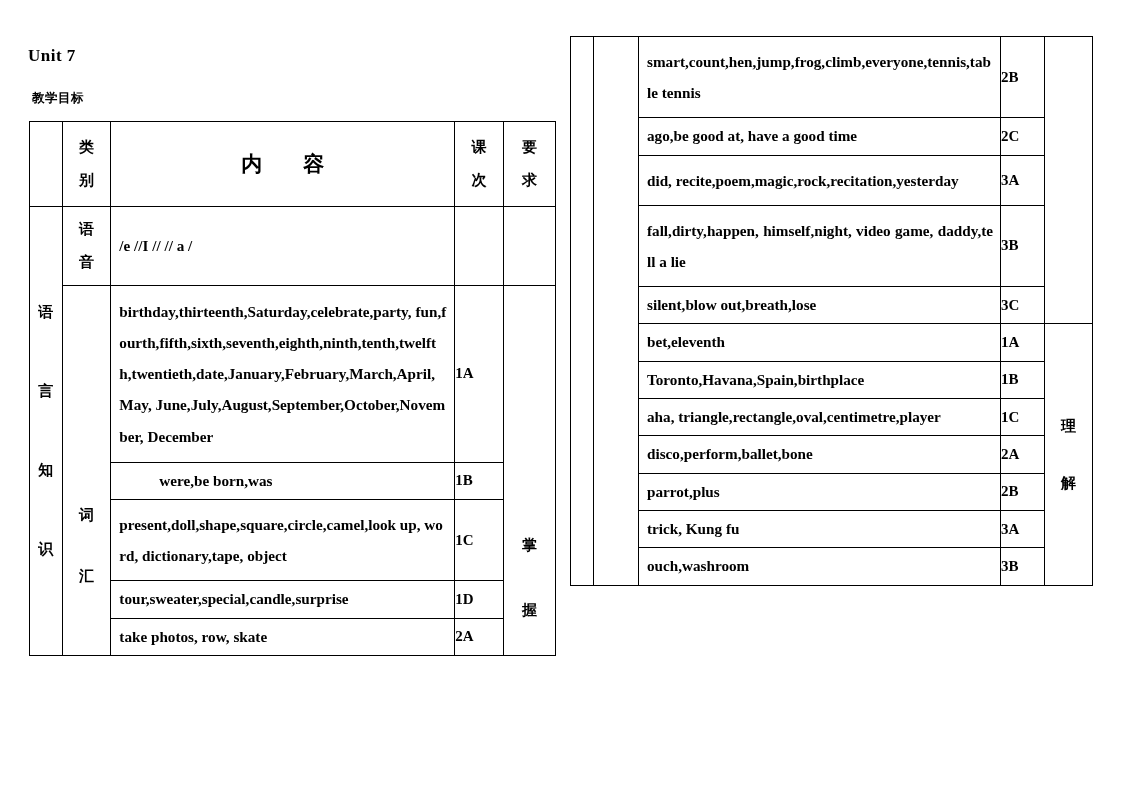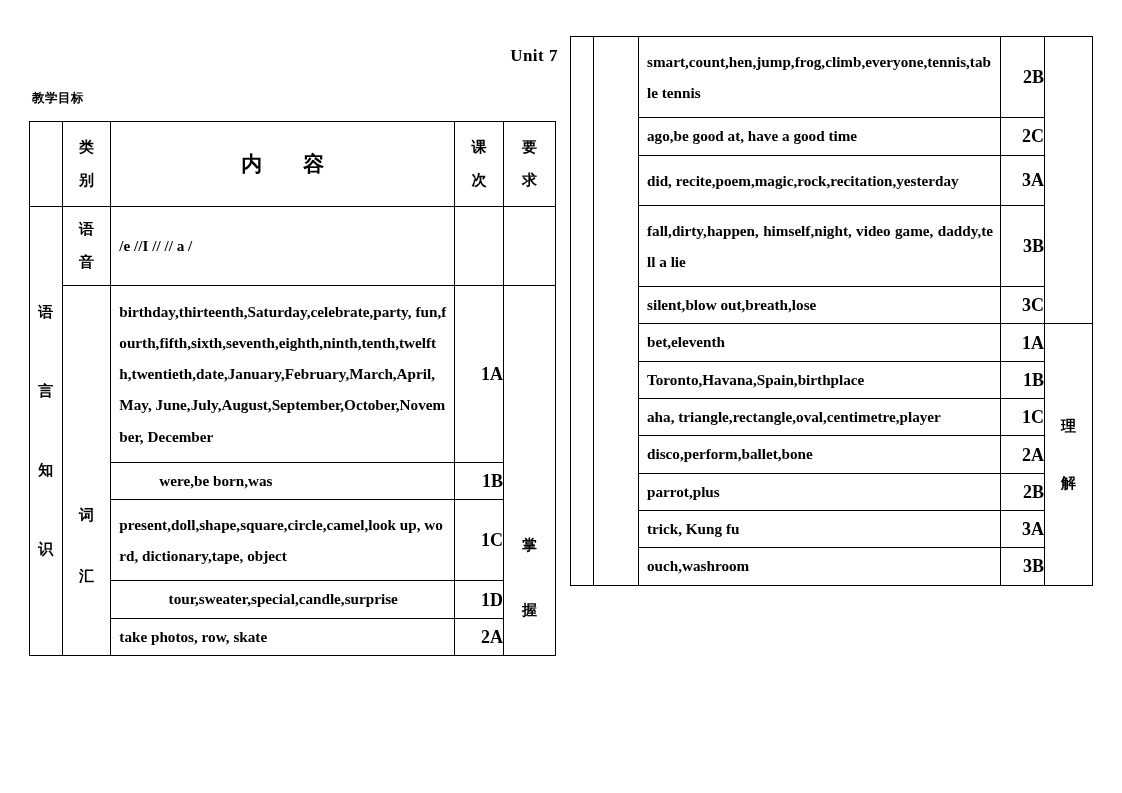--- a/index.html
+++ b/index.html
@@ -15,21 +15,21 @@
     color: #000000;
     overflow: hidden;
   }
 
   
   #doc-title {
     position: absolute;
     left: 28px;
     top: 46px;
     width: 530px;
-    text-align: right;
+    text-align: left;
     font-family: "Liberation Serif", "DejaVu Serif", serif;
     font-weight: bold;
     font-size: 17px;
     letter-spacing: 0.5px;
   }
   #section-heading {
     position: absolute;
     left: 32px;
     top: 90px;
     font-family: "DejaVu Sans", "Liberation Sans", sans-serif;
@@ -64,22 +64,22 @@
     text-align: left;
     word-break: break-all;
     line-height: 2.05;
     font-size: 15.2px;
   }
   .content-cell.justify {
     text-align: justify;
     text-align-last: left;
   }
   .lesson-cell {
-    text-align: right;
-    font-size: 18px;
+    text-align: left;
+    font-size: 15px;
   }
 
   
   .vcell {
     text-align: center;
     font-family: "DejaVu Sans", "Liberation Sans", sans-serif;
     font-size: 15px;
     line-height: 1.0;
   }
   .vstack {
@@ -196,21 +196,21 @@
 
     <tr>
       <td>
         <div class="cellpad content-cell" style="padding-top:9px;padding-bottom:9px;">present,doll,shape,square,circle,camel,look up, word, dictionary,tape, object</div>
       </td>
       <td class="lesson-cell">1C</td>
     </tr>
 
     <tr>
       <td>
-        <div class="cellpad content-cell" style="line-height:1.6;text-align:center;">tour,sweater,special,candle,surprise</div>
+        <div class="cellpad content-cell" style="line-height:1.6;">tour,sweater,special,candle,surprise</div>
       </td>
       <td class="lesson-cell">1D</td>
     </tr>
 
     <tr>
       <td>
         <div class="cellpad content-cell" style="line-height:1.6;">take photos, row, skate</div>
       </td>
       <td class="lesson-cell">2A</td>
     </tr>

